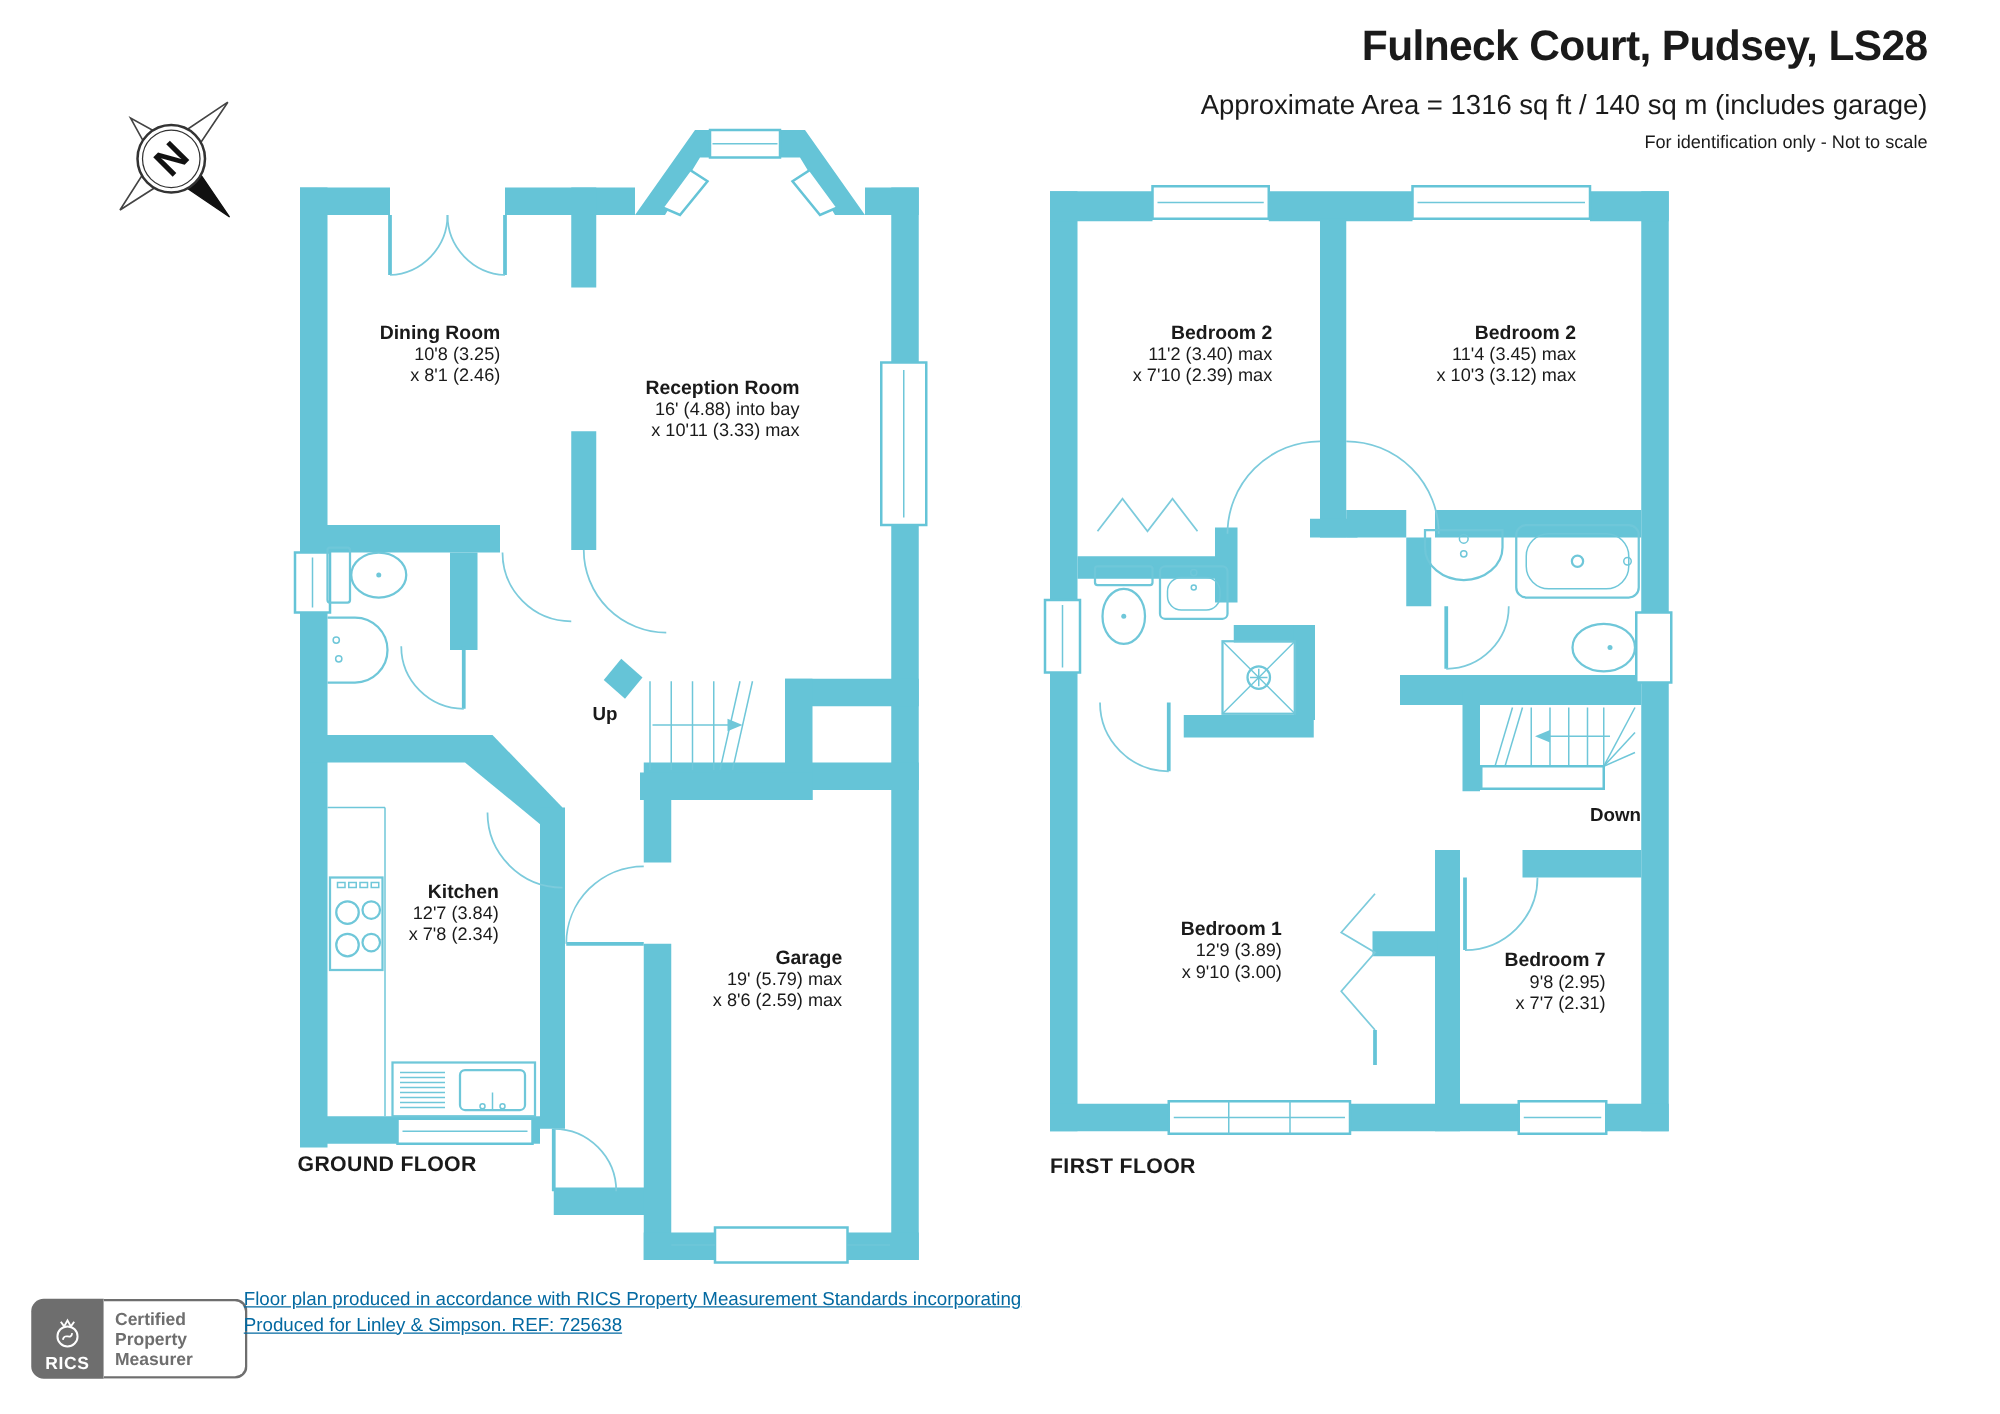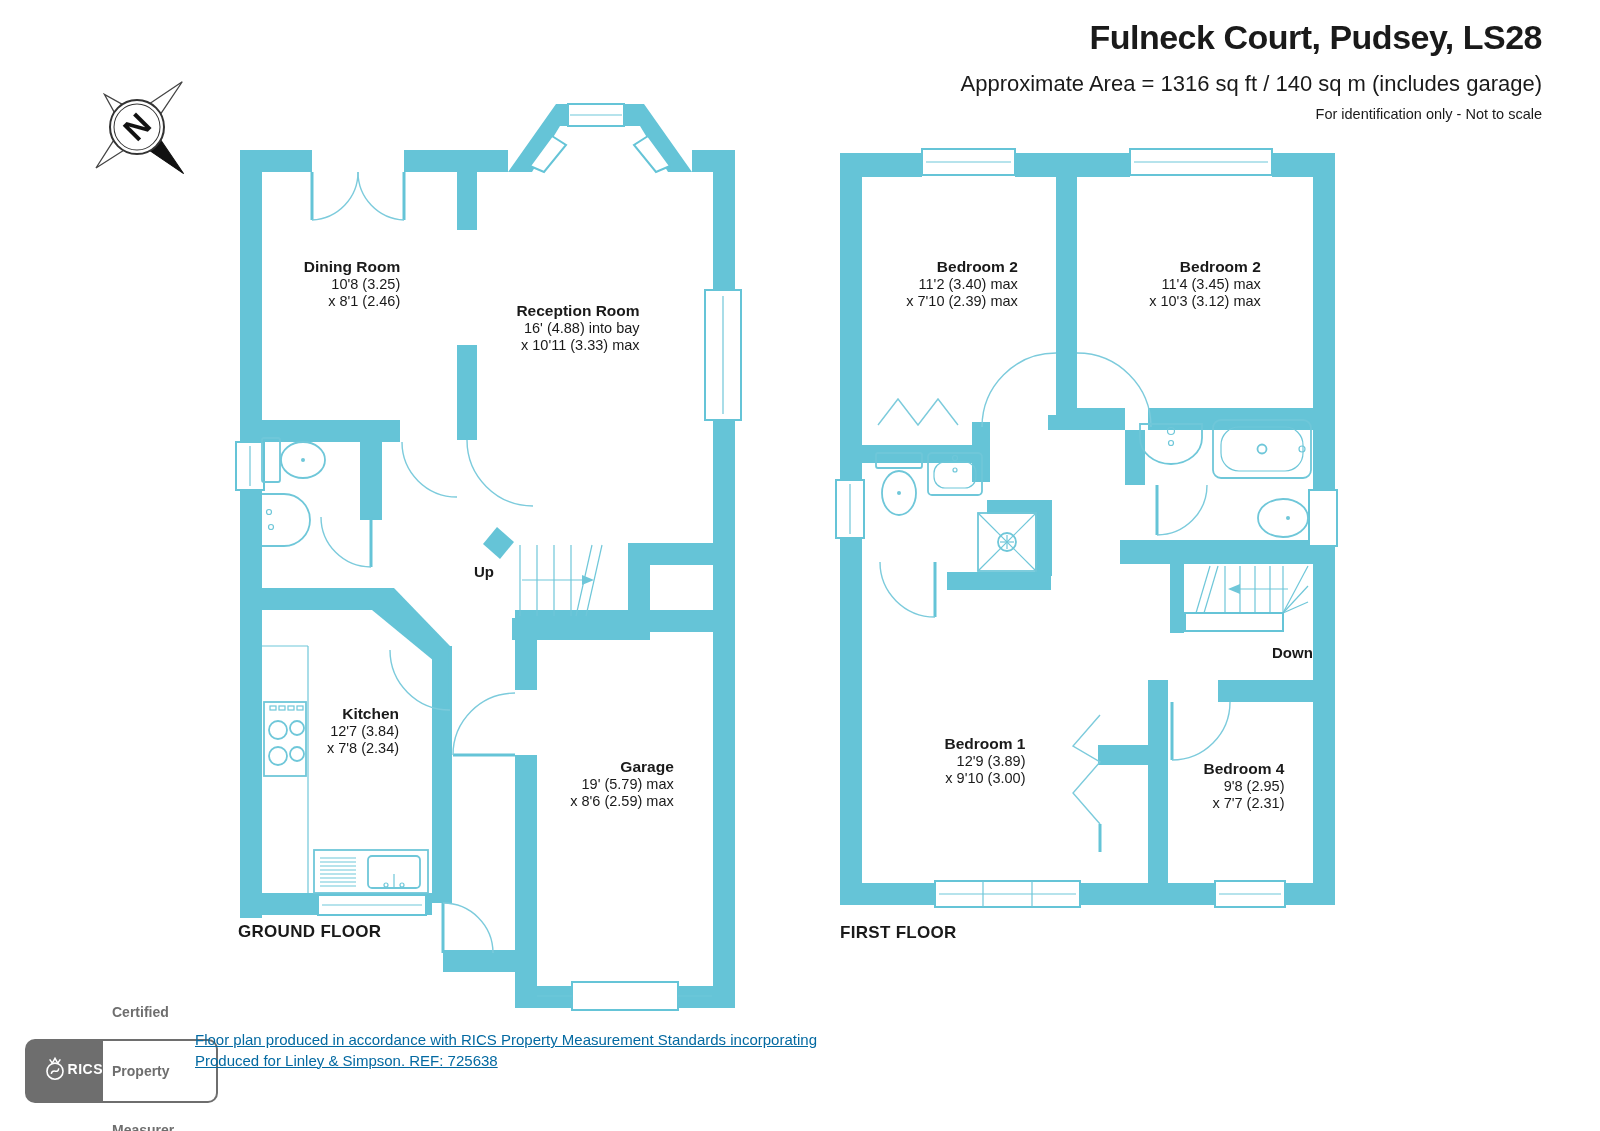--- a/index.html
+++ b/index.html
@@ -21,25 +21,25 @@
   .w{fill:#65c4d7;stroke:none;}
   .win{fill:#ffffff;stroke:#65c4d7;stroke-width:2;}
   .fx{fill:none;stroke:#6fc7d9;stroke-width:1.8;}
   .fxl{fill:none;stroke:#6fc7d9;stroke-width:1.2;}
   .door{fill:none;stroke:#7ccbdc;stroke-width:1.4;}
   .leaf{fill:none;stroke:#65c4d7;stroke-width:3;}
   .dotfill{fill:#6fc7d9;stroke:none;}
   .arrow{fill:#6fc7d9;stroke:none;}
   
   .rics-logo{position:absolute;left:25px;top:1039px;display:flex;height:64px;}
-  .rics-left{width:78px;background:#6e6e6e;border-radius:10px 0 0 10px;display:flex;flex-direction:row;
+  .rics-left{width:58px;background:#6e6e6e;border-radius:10px 0 0 10px;display:flex;flex-direction:column;
              align-items:center;justify-content:flex-end;padding-bottom:5px;}
   .rics-left .org{color:#fff;font-weight:bold;font-size:14px;letter-spacing:.5px;}
   .rics-right{width:104px;background:#fff;border:2px solid #6e6e6e;border-left:none;
-              border-radius:0 10px 10px 0;display:flex;flex-direction:column;justify-content:center;padding-left:9px;gap:43px;}
+              border-radius:0 10px 10px 0;display:flex;flex-direction:column;justify-content:center;padding-left:9px;}
   .rics-right div{color:#6e6e6e;font-weight:bold;font-size:14px;line-height:16px;}
   .disclaimer{position:absolute;left:195px;top:1030px;font-size:15px;color:#0369a1;line-height:20.5px;text-decoration:underline;}
 </style>
 </head>
 <body>
 
 <div class="page">
 
   <div class="header">
     <div class="title">Fulneck Court, Pudsey, LS28</div>
@@ -317,21 +317,21 @@
     <div class="room-name">Bedroom 2</div>
     <div class="room-dim">11'4 (3.45) max</div>
     <div class="room-dim">x 10'3 (3.12) max</div>
   </div>
   <div class="room-label" style="left:985px;top:735px">
     <div class="room-name">Bedroom 1</div>
     <div class="room-dim">12'9 (3.89)</div>
     <div class="room-dim">x 9'10 (3.00)</div>
   </div>
   <div class="room-label" style="left:1244px;top:760px">
-    <div class="room-name">Bedroom 4</div>
+    <div class="room-name">Bedroom 7</div>
     <div class="room-dim">9'8 (2.95)</div>
     <div class="room-dim">x 7'7 (2.31)</div>
   </div>
 
   <div class="stairs-label" style="left:474px;top:563px">Up</div>
   <div class="stairs-label" style="left:1272px;top:644px">Down</div>
 
   <div class="floor-title" style="left:238px;top:922px">GROUND FLOOR</div>
   <div class="floor-title" style="left:840px;top:923px">FIRST FLOOR</div>
 

